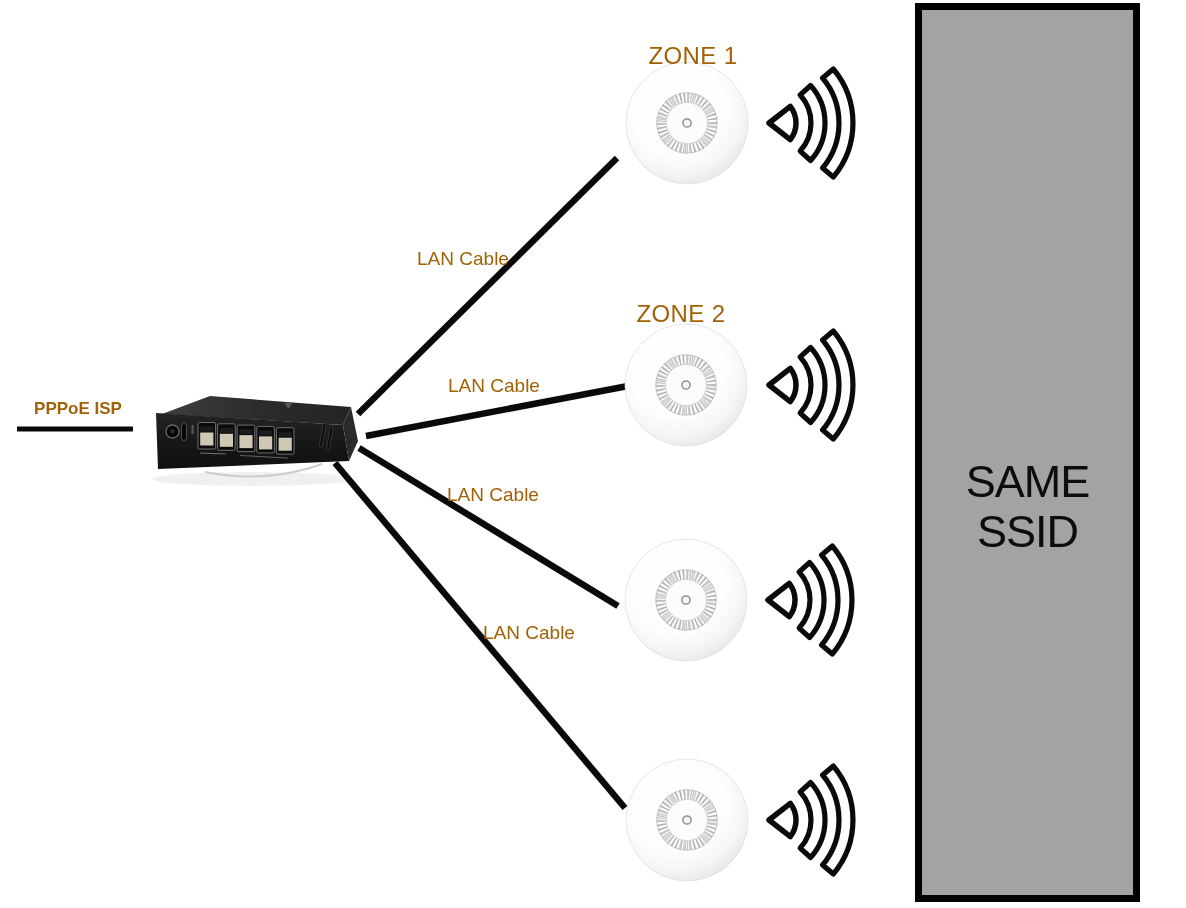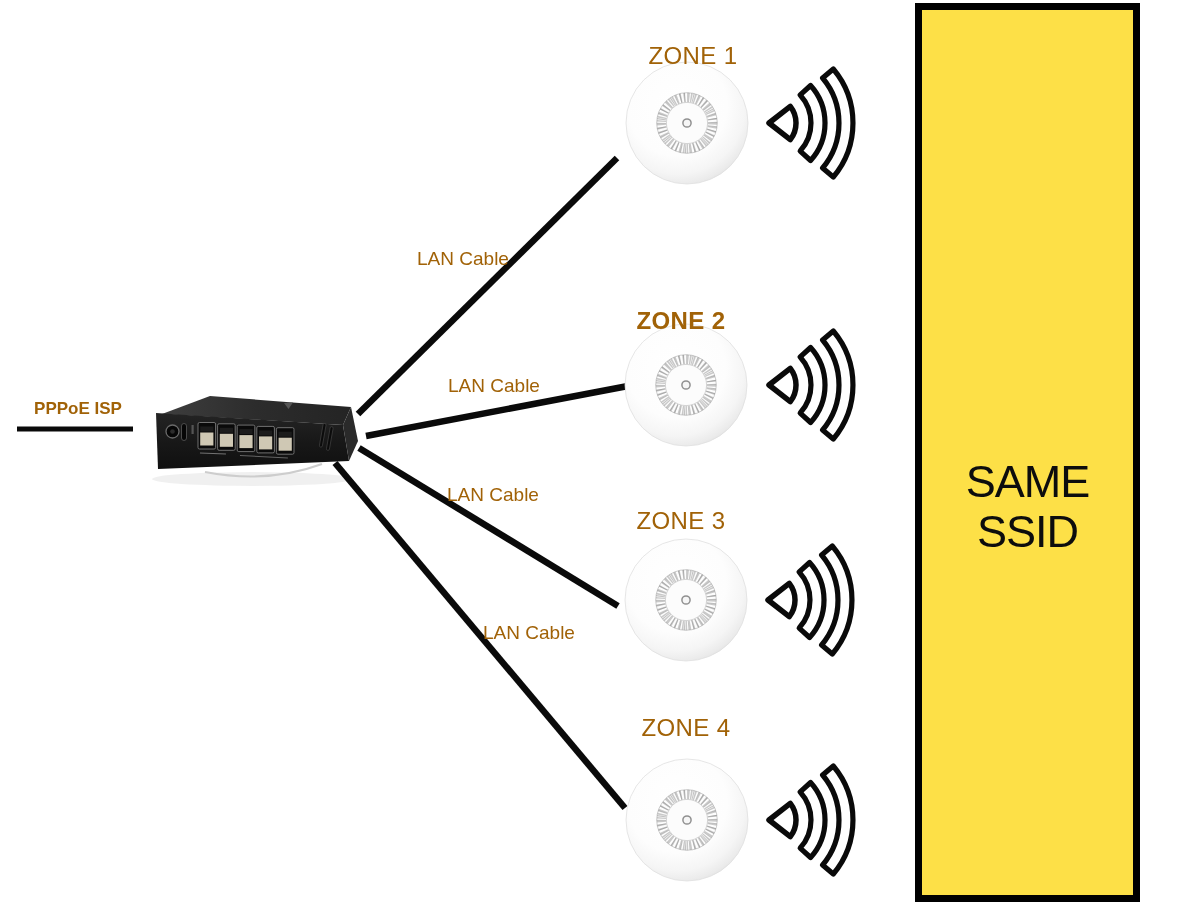--- a/index.html
+++ b/index.html
@@ -10,21 +10,21 @@
     color:#111;
   }
   .stage{position:absolute;left:0;top:0;width:1186px;height:908px;}
   svg.overlay{position:absolute;left:0;top:0;display:block;}
   .lbl{position:absolute;white-space:nowrap;text-align:center;color:#a16207;}
   .zone-lbl{font-size:24px;font-weight:500;width:200px;letter-spacing:.4px;line-height:28px;}
   .cable-lbl{font-size:19px;font-weight:400;width:130px;line-height:22px;}
   .isp-lbl{font-size:17px;font-weight:700;width:140px;line-height:20px;}
   .ssid-box{
     position:absolute;left:915px;top:3px;width:225px;height:899px;
-    border:7px solid #000;box-sizing:border-box;background:#fde047;
+    border:7px solid #000;box-sizing:border-box;background:#a3a3a3;
   }
   .ssid-lbl{
     position:absolute;left:0;top:447px;width:100%;text-align:center;
     font-size:45px;font-weight:500;letter-spacing:-1px;line-height:50px;color:#0d0d0d;
   }
 </style>
 </head>
 <body>
 
 <div class="stage">
@@ -130,23 +130,21 @@
 
     <use href="#wifiIcon" transform="translate(767,67)"></use>
     <use href="#wifiIcon" transform="translate(767,329)"></use>
     <use href="#wifiIcon" transform="translate(766,544)"></use>
     <use href="#wifiIcon" transform="translate(767,764)"></use>
   </svg>
 
   <div class="lbl isp-lbl" style="left:8px;top:399px;">PPPoE ISP</div>
 
   <div class="lbl zone-lbl" style="left:593px;top:42px;">ZONE 1</div>
-  <div class="lbl zone-lbl" style="left:581px;top:307px;font-weight:bold;">ZONE 2</div>
-  <div class="lbl zone-lbl" style="left:581px;top:507px;">ZONE 3</div>
-  <div class="lbl zone-lbl" style="left:586px;top:714px;">ZONE 4</div>
+  <div class="lbl zone-lbl" style="left:581px;top:300px;">ZONE 2</div>
 
   <div class="lbl cable-lbl" style="left:398px;top:248px;">LAN Cable</div>
   <div class="lbl cable-lbl" style="left:429px;top:375px;">LAN Cable</div>
   <div class="lbl cable-lbl" style="left:428px;top:484px;">LAN Cable</div>
   <div class="lbl cable-lbl" style="left:464px;top:622px;">LAN Cable</div>
 
   <div class="ssid-box">
     <div class="ssid-lbl">SAME SSID</div>
   </div>
 

